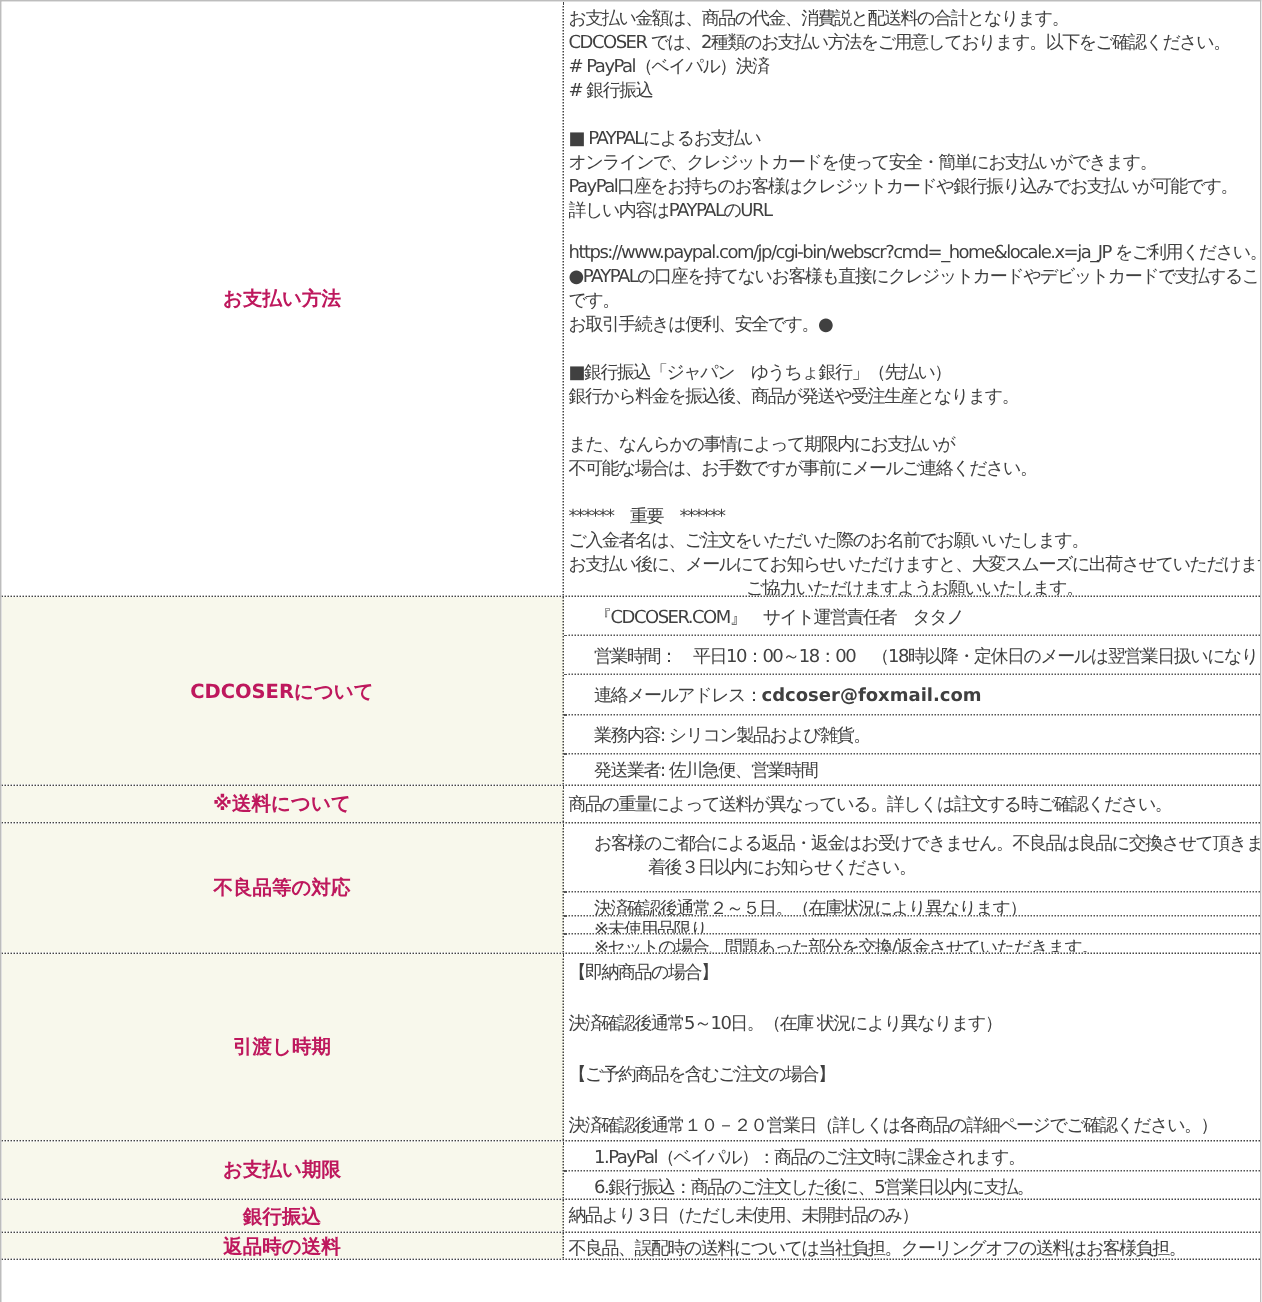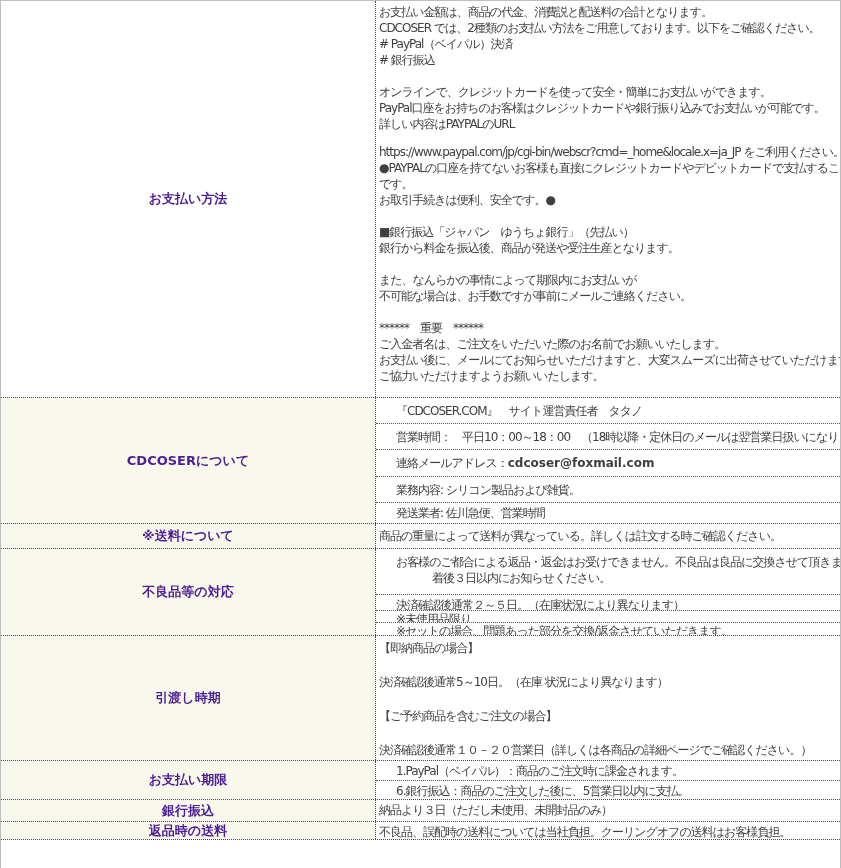--- a/index.html
+++ b/index.html
@@ -24,21 +24,21 @@
   .hcell {
     flex:0 0 375px;
     width:375px;
     border-right:1px dotted #444;
     background:#f8f8ec;
     display:flex;
     align-items:center;
     justify-content:center;
     font-weight:bold;
     font-size:13px;
-    color:#4c1d95;
+    color:#be185d;
     text-align:center;
     overflow:hidden;
   }
   .hcell.white { background:#ffffff; }
   .ccell {
     flex:1 1 auto;
     overflow:hidden;
     font-size:12px;
     color:#404040;
   }
@@ -64,38 +64,39 @@
 <div class="page">
   <div id="rows-container">
       <div class="row" style="height: 397px;">
         <div class="hcell white">お支払い方法</div>
         <div class="ccell lines" style="padding-top: 3px;">
           <div class="line" style="height: 16px; line-height: 16px;">お支払い金額は、商品の代金、消費説と配送料の合計となります。</div>
           <div class="line" style="height: 16px; line-height: 16px;">CDCOSER では、2種類のお支払い方法をご用意しております。以下をご確認ください。</div>
           <div class="line" style="height: 16px; line-height: 16px;"># PayPal（ベイパル）決済</div>
           <div class="line" style="height: 16px; line-height: 16px;"># 銀行振込</div>
           <div class="line" style="height: 16px; line-height: 16px;">&nbsp;</div>
+          <div class="line" style="height: 16px; line-height: 16px;">■ PAYPALによるお支払い</div>
           <div class="line" style="height: 16px; line-height: 16px;">オンラインで、クレジットカードを使って安全・簡単にお支払いができます。</div>
           <div class="line" style="height: 16px; line-height: 16px;">PayPal口座をお持ちのお客様はクレジットカードや銀行振り込みでお支払いが可能です。</div>
           <div class="line" style="height: 16px; line-height: 16px;">詳しい内容はPAYPALのURL</div>
           <div class="line" style="height: 16px; line-height: 16px; margin-top: 12px;">https://www.paypal.com/jp/cgi-bin/webscr?cmd=_home&amp;locale.x=ja_JP をご利用ください。</div>
           <div class="line" style="height: 16px; line-height: 16px;">●PAYPALの口座を持てないお客様も直接にクレジットカードやデビットカードで支払することも可能</div>
           <div class="line" style="height: 16px; line-height: 16px;">です。</div>
           <div class="line" style="height: 16px; line-height: 16px;">お取引手続きは便利、安全です。●</div>
           <div class="line" style="height: 16px; line-height: 16px;">&nbsp;</div>
           <div class="line" style="height: 16px; line-height: 16px;">■銀行振込「ジャパン　ゆうちょ銀行」（先払い）</div>
           <div class="line" style="height: 16px; line-height: 16px;">銀行から料金を振込後、商品が発送や受注生産となります。</div>
           <div class="line" style="height: 16px; line-height: 16px;">&nbsp;</div>
           <div class="line" style="height: 16px; line-height: 16px;">また、なんらかの事情によって期限内にお支払いが</div>
           <div class="line" style="height: 16px; line-height: 16px;">不可能な場合は、お手数ですが事前にメールご連絡ください。</div>
           <div class="line" style="height: 16px; line-height: 16px;">&nbsp;</div>
           <div class="line" style="height: 16px; line-height: 16px;">******　重要　******</div>
           <div class="line" style="height: 16px; line-height: 16px;">ご入金者名は、ご注文をいただいた際のお名前でお願いいたします。</div>
           <div class="line" style="height: 16px; line-height: 16px;">お支払い後に、メールにてお知らせいただけますと、大変スムーズに出荷させていただけます。</div>
-          <div class="line" style="height: 16px; line-height: 16px;">ご協力いただけますようお願いいたします。</div>
+          <div class="line" style="height: 16px; line-height: 16px; text-align: center;">ご協力いただけますようお願いいたします。</div>
         </div>
       </div>
       <div class="row" style="height: 126px;">
         <div class="hcell">CDCOSERについて</div>
         <div class="ccell">
           <div class="subrow" style="height: 26px; padding-top: 5px;">
             <div class="line" style="height: 16px; line-height: 16px;">『CDCOSER.COM』　サイト運営責任者　タタノ</div>
           </div>
           <div class="subrow" style="height: 26px; padding-top: 5px;">
             <div class="line" style="height: 16px; line-height: 16px;">営業時間：　平日10：00～18：00　（18時以降・定休日のメールは翌営業日扱いになります。）</div>

